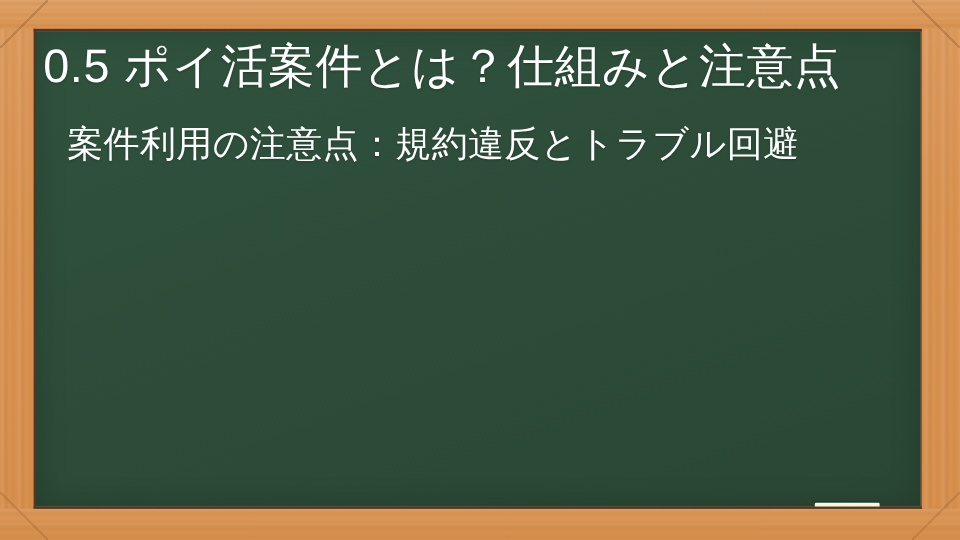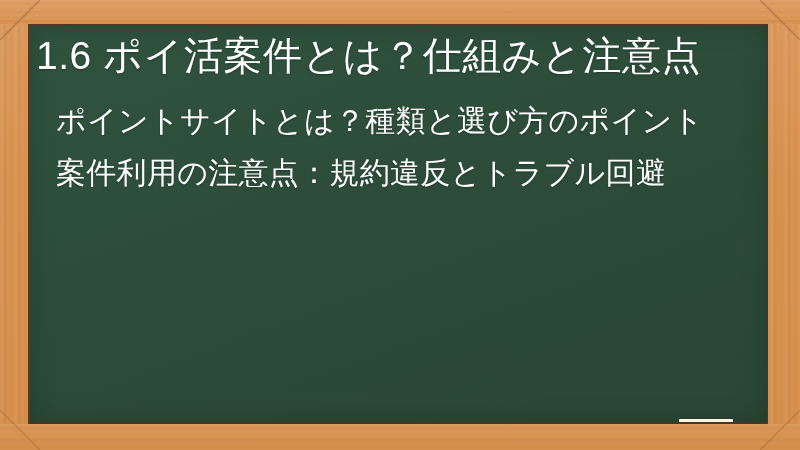--- a/index.html
+++ b/index.html
@@ -157,24 +157,23 @@
   <div class="rail-bottom"></div>
 
   <div class="miter tl"></div>
   <div class="miter tr"></div>
   <div class="miter bl"></div>
   <div class="miter br"></div>
 
   <div class="board">
     <div class="board-inner">
 
-      <div class="title">1.6 ポイ活案件とは？仕組みと注意点</div>
+      <div class="title">0.5 ポイ活案件とは？仕組みと注意点</div>
 
       <ul class="bullets">
-        <li>ポイントサイトとは？種類と選び方のポイント</li>
         <li>案件利用の注意点：規約違反とトラブル回避</li>
       </ul>
 
       <div class="chalk"></div>
 
     </div>
   </div>
 
 </div>
 

